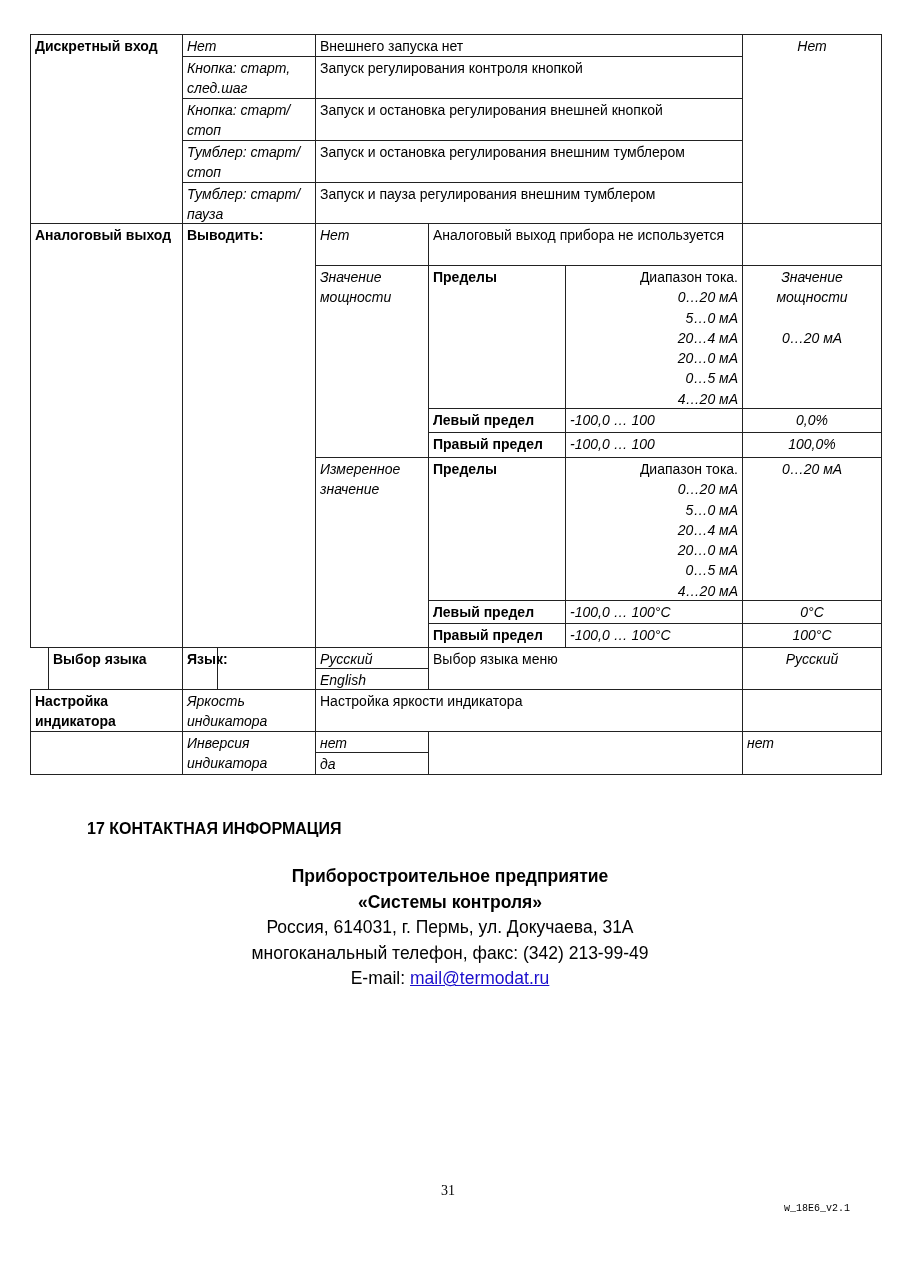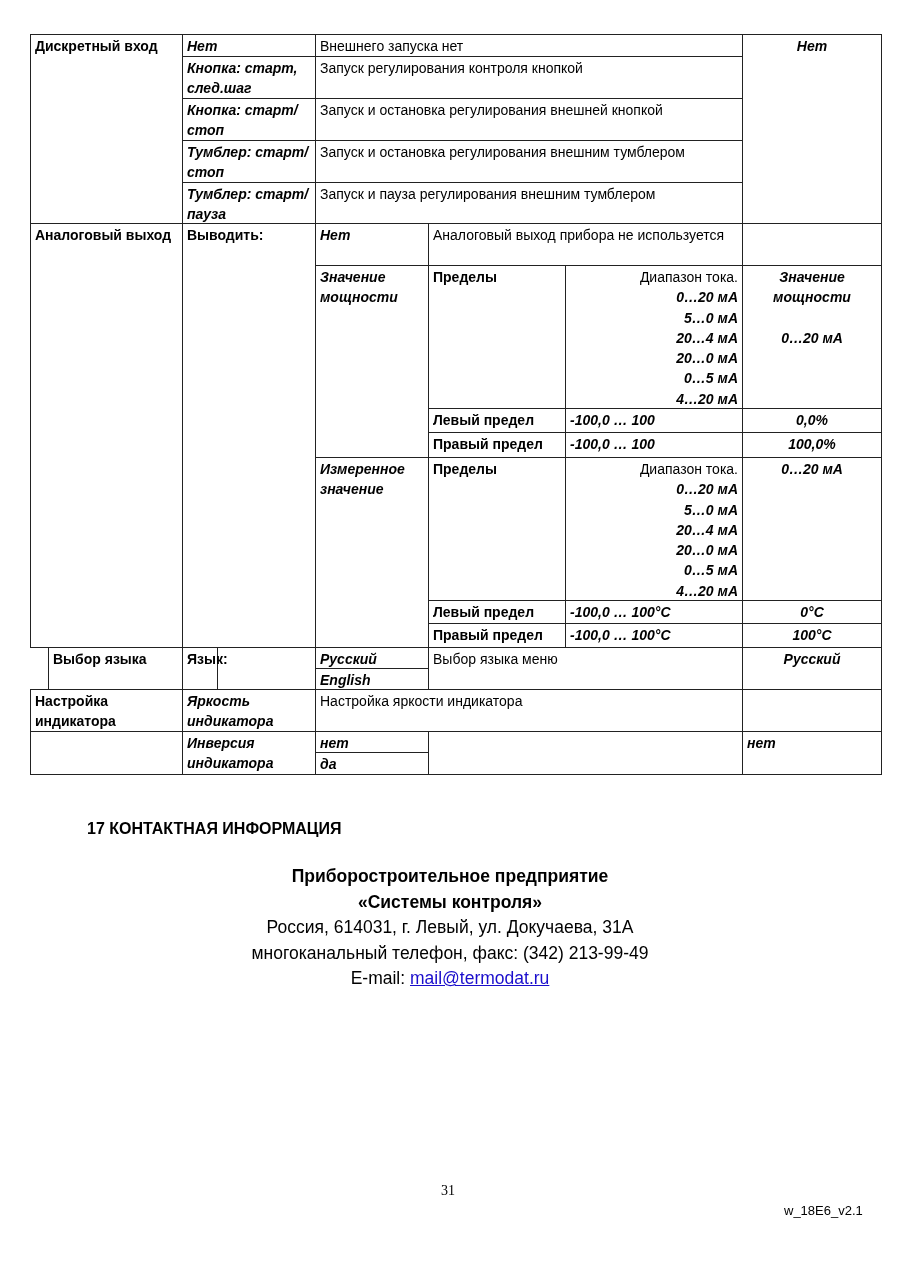--- a/index.html
+++ b/index.html
@@ -1,28 +1,28 @@
 <!DOCTYPE html>
 <html><head>
 <meta charset="utf-8">
 <style>
   html, body { margin:0; padding:0; background:#fff; }
   body { width:900px; height:1274px; position:relative; overflow:hidden;
          font-family:"Liberation Sans", "DejaVu Sans", sans-serif; color:#000; }
   .c { position:absolute; box-sizing:border-box; border:1px solid #222;
        font-size:14px; line-height:20.3px; padding:1px 4px 0 4px; }
   .b { font-weight:bold; }
-  .i { font-style:italic;font-weight:bold; }
+  .i { font-style:italic; }
   .ctr { text-align:center; }
   .lines span { display:block;text-align:right; }
   .h17 { position:absolute; left:87px; top:820px; font-size:16px; font-weight:bold; }
   .contact { position:absolute; left:0; width:900px; text-align:center; font-size:17.5px; line-height:25.6px; top:864px; }
   .contact a { color:#1a0dcc; text-decoration:underline; }
   .pagenum { position:absolute; left:441px; top:1183px; font-family:"Liberation Serif", serif; font-size:14px; }
-  .ver { position:absolute; left:784px; top:1203px; font-size:13px; }
+  .ver { position:absolute; left:784px; top:1203px; font-size:10px;font-family:Liberation Mono, monospace; }
 </style>
 </head>
 <body>
 
 <div class="c b" style="left:30px;top:34px;width:153px;height:190px">Дискретный вход</div>
 <div class="c i" style="left:182px;top:34px;width:134px;height:23px">Нет</div>
 <div class="c" style="left:315px;top:34px;width:428px;height:23px">Внешнего запуска нет</div>
 <div class="c i" style="left:182px;top:56px;width:134px;height:43px">Кнопка: старт, след.шаг</div>
 <div class="c" style="left:315px;top:56px;width:428px;height:43px">Запуск регулирования контроля кнопкой</div>
 <div class="c i" style="left:182px;top:98px;width:134px;height:43px">Кнопка: старт/стоп</div>
@@ -98,19 +98,19 @@
 <div class="c i" style="left:315px;top:731px;width:114px;height:22px">нет</div>
 <div class="c i" style="left:315px;top:752px;width:114px;height:23px">да</div>
 <div class="c" style="left:428px;top:731px;width:315px;height:44px"></div>
 <div class="c i" style="left:742px;top:731px;width:140px;height:44px">нет</div>
 
 <div class="h17">17 КОНТАКТНАЯ ИНФОРМАЦИЯ</div>
 
 <div class="contact">
   <div class="b">Приборостроительное предприятие</div>
   <div class="b">«Системы контроля»</div>
-  <div>Россия, 614031, г. Левый, ул. Докучаева, 31А</div>
+  <div>Россия, 614031, г. Пермь, ул. Докучаева, 31А</div>
   <div>многоканальный телефон, факс: (342) 213-99-49</div>
   <div><span>E-mail: </span><a href="#">mail@termodat.ru</a></div>
 </div>
 
 <div class="pagenum">31</div>
 <div class="ver">w_18E6_v2.1</div>
 
 </body></html>

